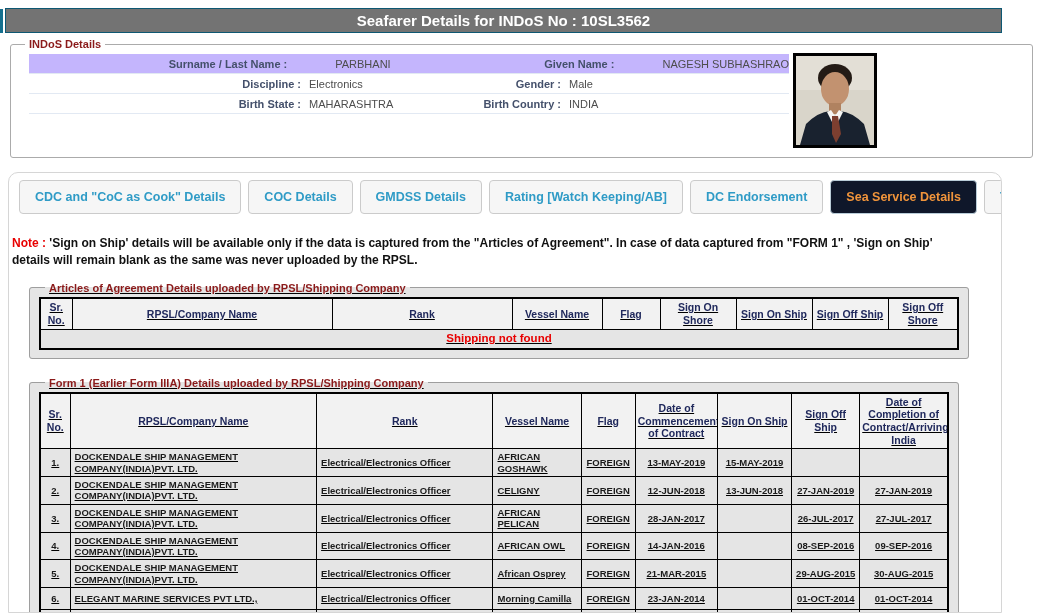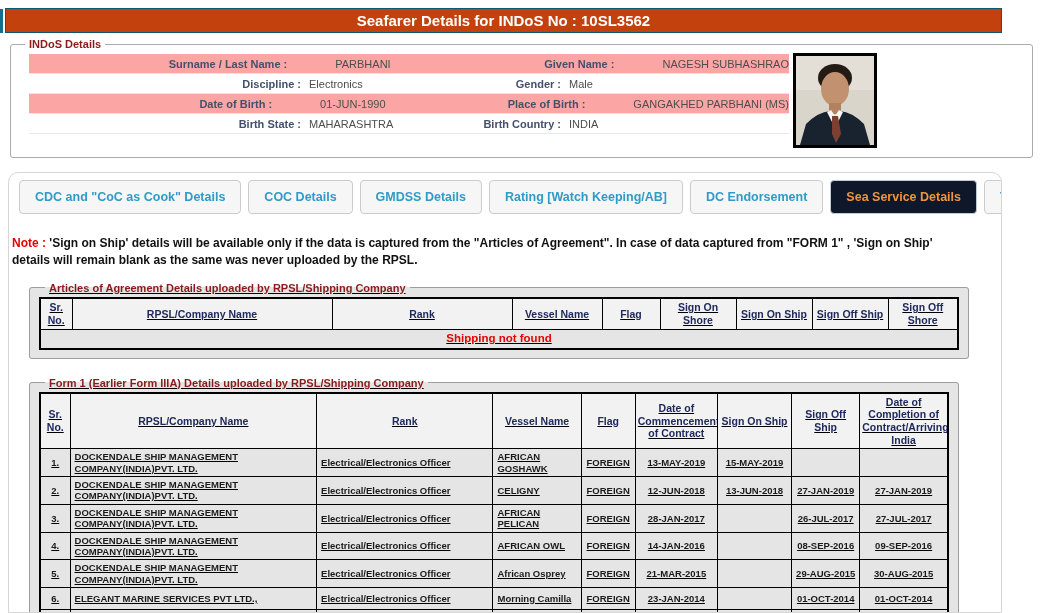--- a/index.html
+++ b/index.html
@@ -5,30 +5,30 @@
   * { box-sizing: border-box; }
   html,body { margin:0; padding:0; }
   body {
     width:1044px; height:613px; position:relative; overflow:hidden;
     background:#ffffff; font-family:"Liberation Sans", sans-serif;
   }
   
   .edge-strip { position:absolute; left:0; top:9px; width:3px; height:24px; background:#14708F; }
   .titlebar {
     position:absolute; left:5px; top:8px; width:997px; height:25px;
-    background:#c2410c; border:1px solid #0d5873;
+    background:#737373; border:1px solid #0d5873;
     color:#fff; font-weight:bold; font-size:15px; text-align:center; line-height:23px;
   }
   
   fieldset { border:1px solid #ABABAB; border-radius:3px; }
   legend { font-size:11px; font-weight:bold; color:#8B1A1A; padding:0 4px; margin-left:6px; }
   .indos-fs { position:absolute; left:8px; top:38px; width:1023px; height:120px; padding:2px 8px; background:#fff; }
   .indos-rows { margin:2px 0 0 10px; width:760px; }
   .indos-row { display:flex; align-items:center; height:20px; font-size:11px; border-bottom:1px solid #E2E9F3; }
-  .indos-row.striped { background:#fca5a5;gap:40px; }
+  .indos-row.striped { background:#c4b5fd;gap:40px; }
   .lbl { font-weight:bold; color:#44506B; text-align:right; padding-right:8px; white-space:nowrap; }
   .lbl1 { width:280px; } .lbl2 { width:108px; }
   .val { color:#4d4d4d; white-space:nowrap; }
   .val1 { width:152px; } .val2 { flex:1; }
   
   .photo { position:absolute; left:793px; top:53px; width:84px; height:95px; border:3px solid #000; background:#d8d4c9; }
   .photo svg { display:block; }
   
   .panel {
     position:absolute; left:8px; top:172px; width:994px; height:441px;
@@ -73,26 +73,20 @@
       <span class="lbl lbl1">Surname / Last Name :</span>
       <span class="val val1">PARBHANI</span>
       <span class="lbl lbl2">Given Name :</span>
       <span class="val val2">NAGESH SUBHASHRAO</span>
     </div>
     <div class="indos-row">
       <span class="lbl lbl1">Discipline :</span>
       <span class="val val1">Electronics</span>
       <span class="lbl lbl2">Gender :</span>
       <span class="val val2">Male</span>
-    </div>
-    <div class="indos-row striped">
-      <span class="lbl lbl1">Date of Birth :</span>
-      <span class="val val1">01-JUN-1990</span>
-      <span class="lbl lbl2">Place of Birth :</span>
-      <span class="val val2">GANGAKHED PARBHANI (MS)</span>
     </div>
     <div class="indos-row">
       <span class="lbl lbl1">Birth State :</span>
       <span class="val val1">MAHARASHTRA</span>
       <span class="lbl lbl2">Birth Country :</span>
       <span class="val val2">INDIA</span>
     </div>
   </div>
 </fieldset>
 

